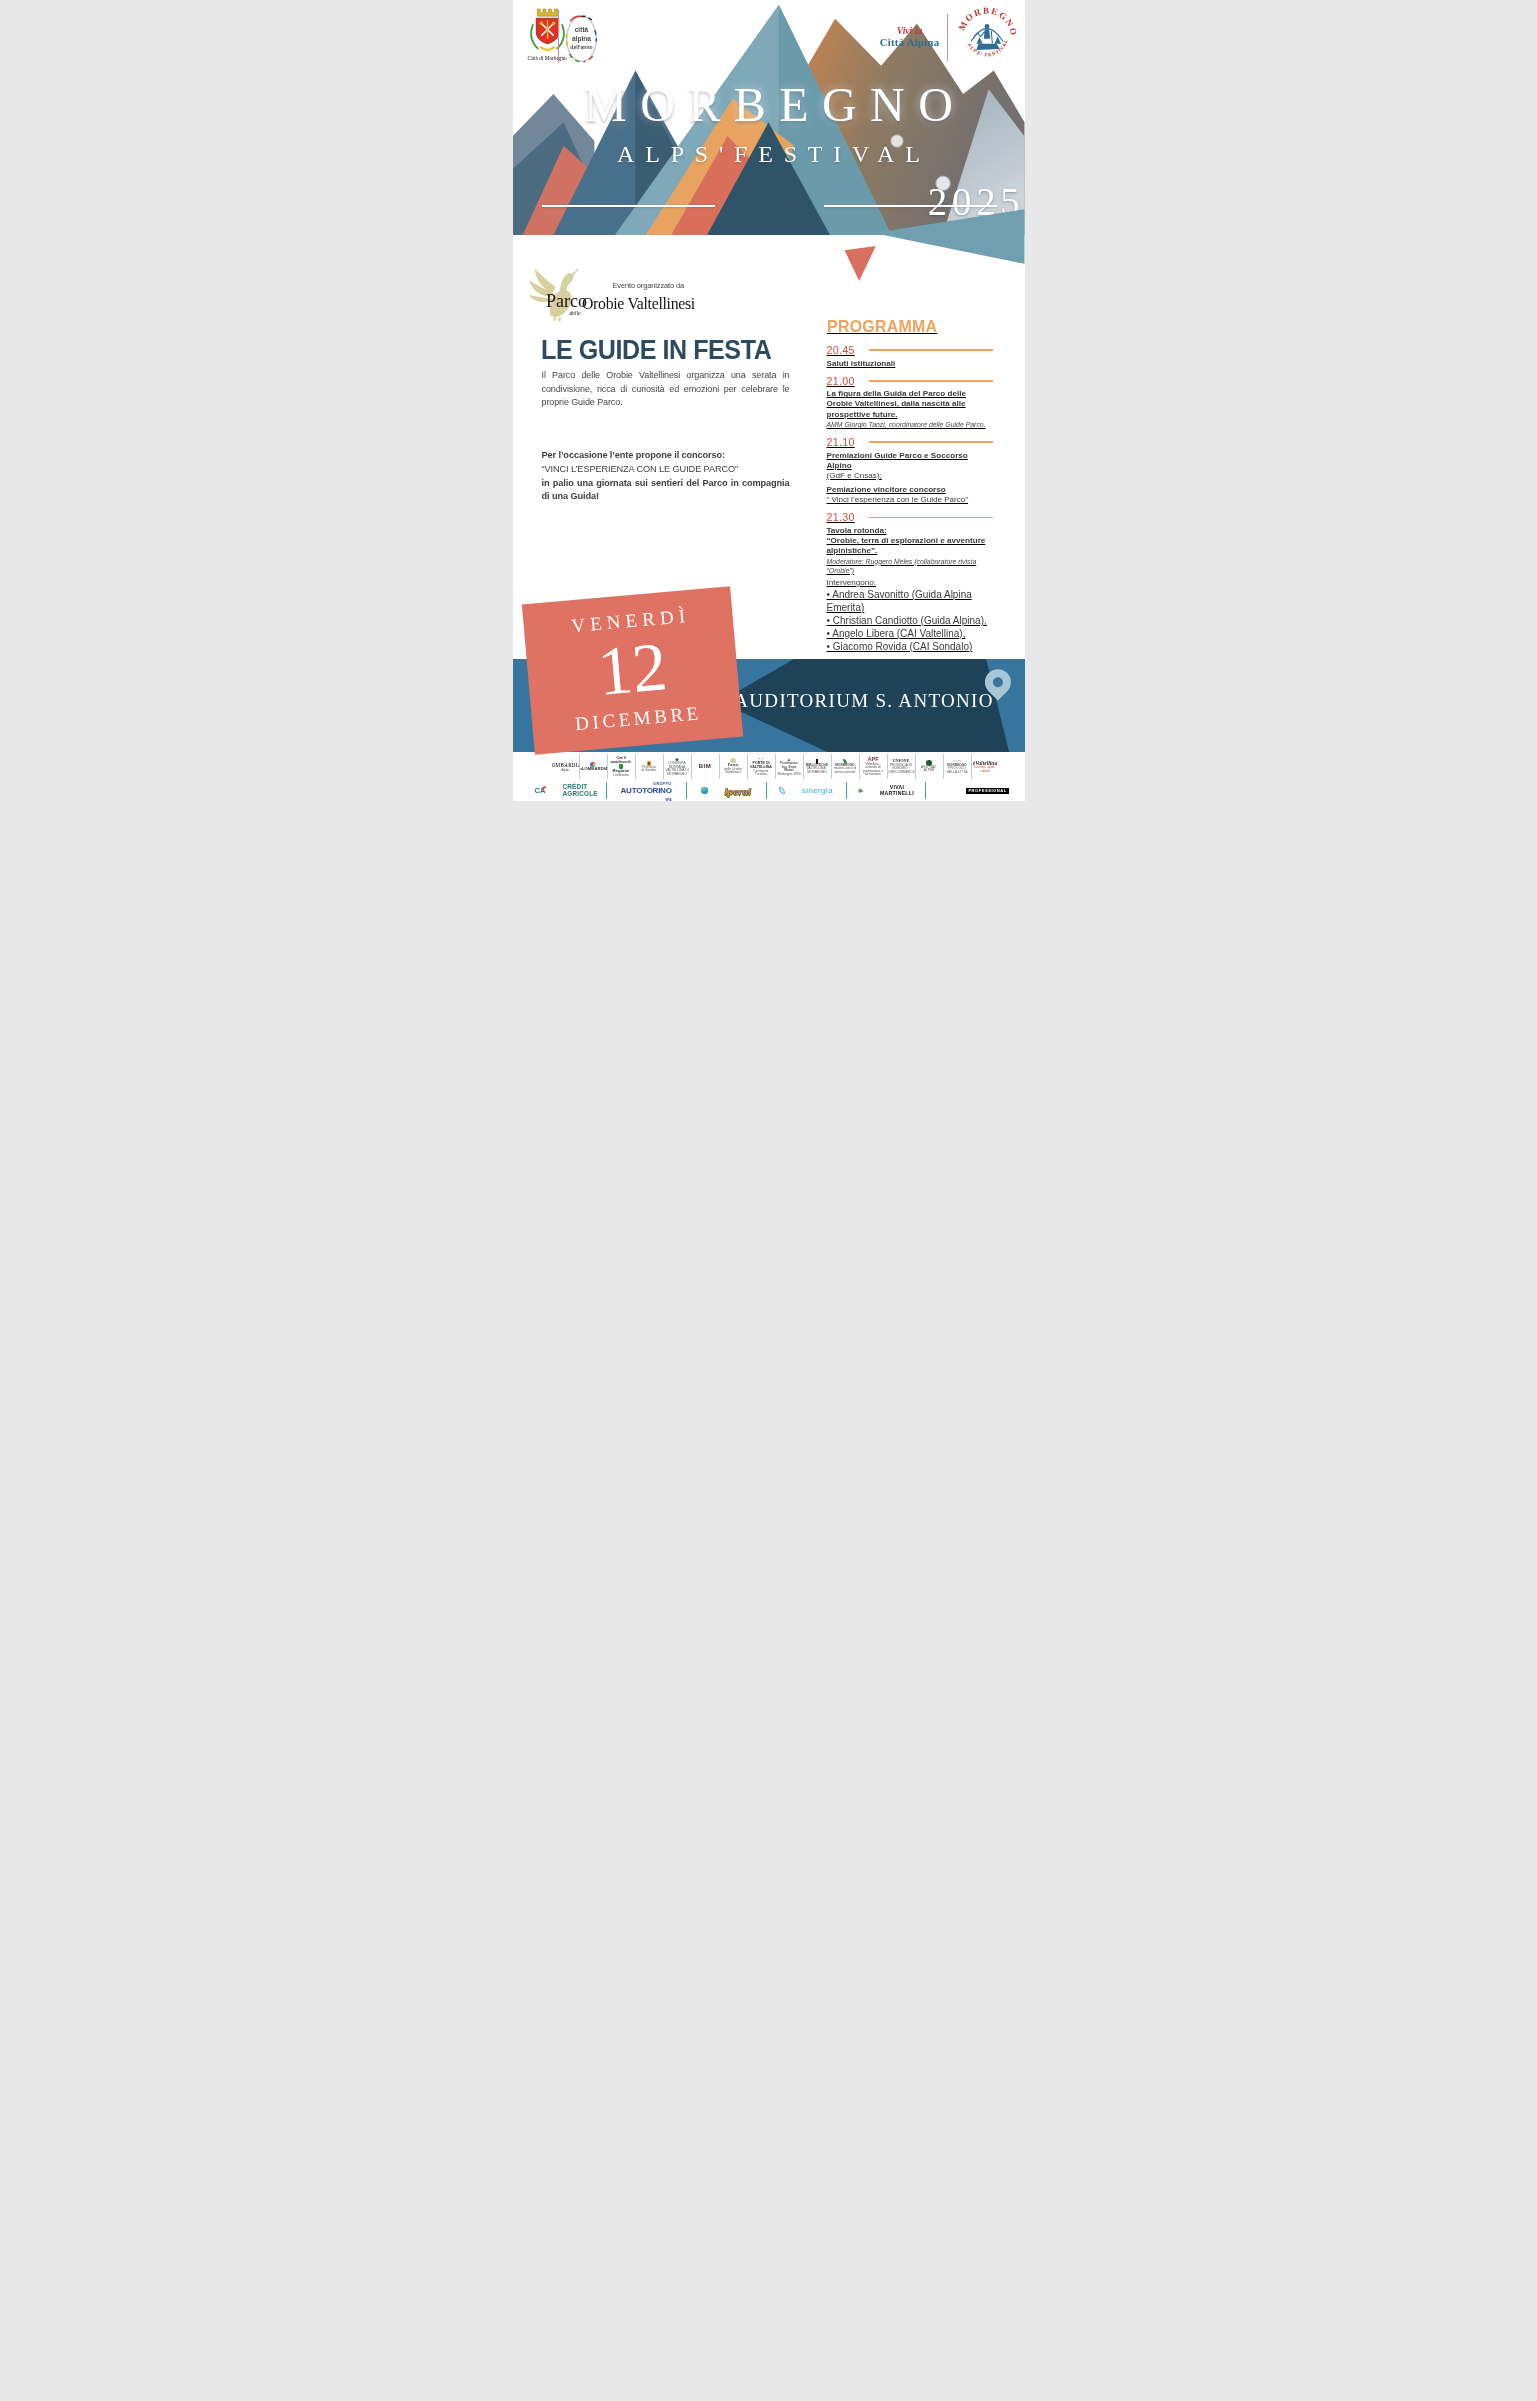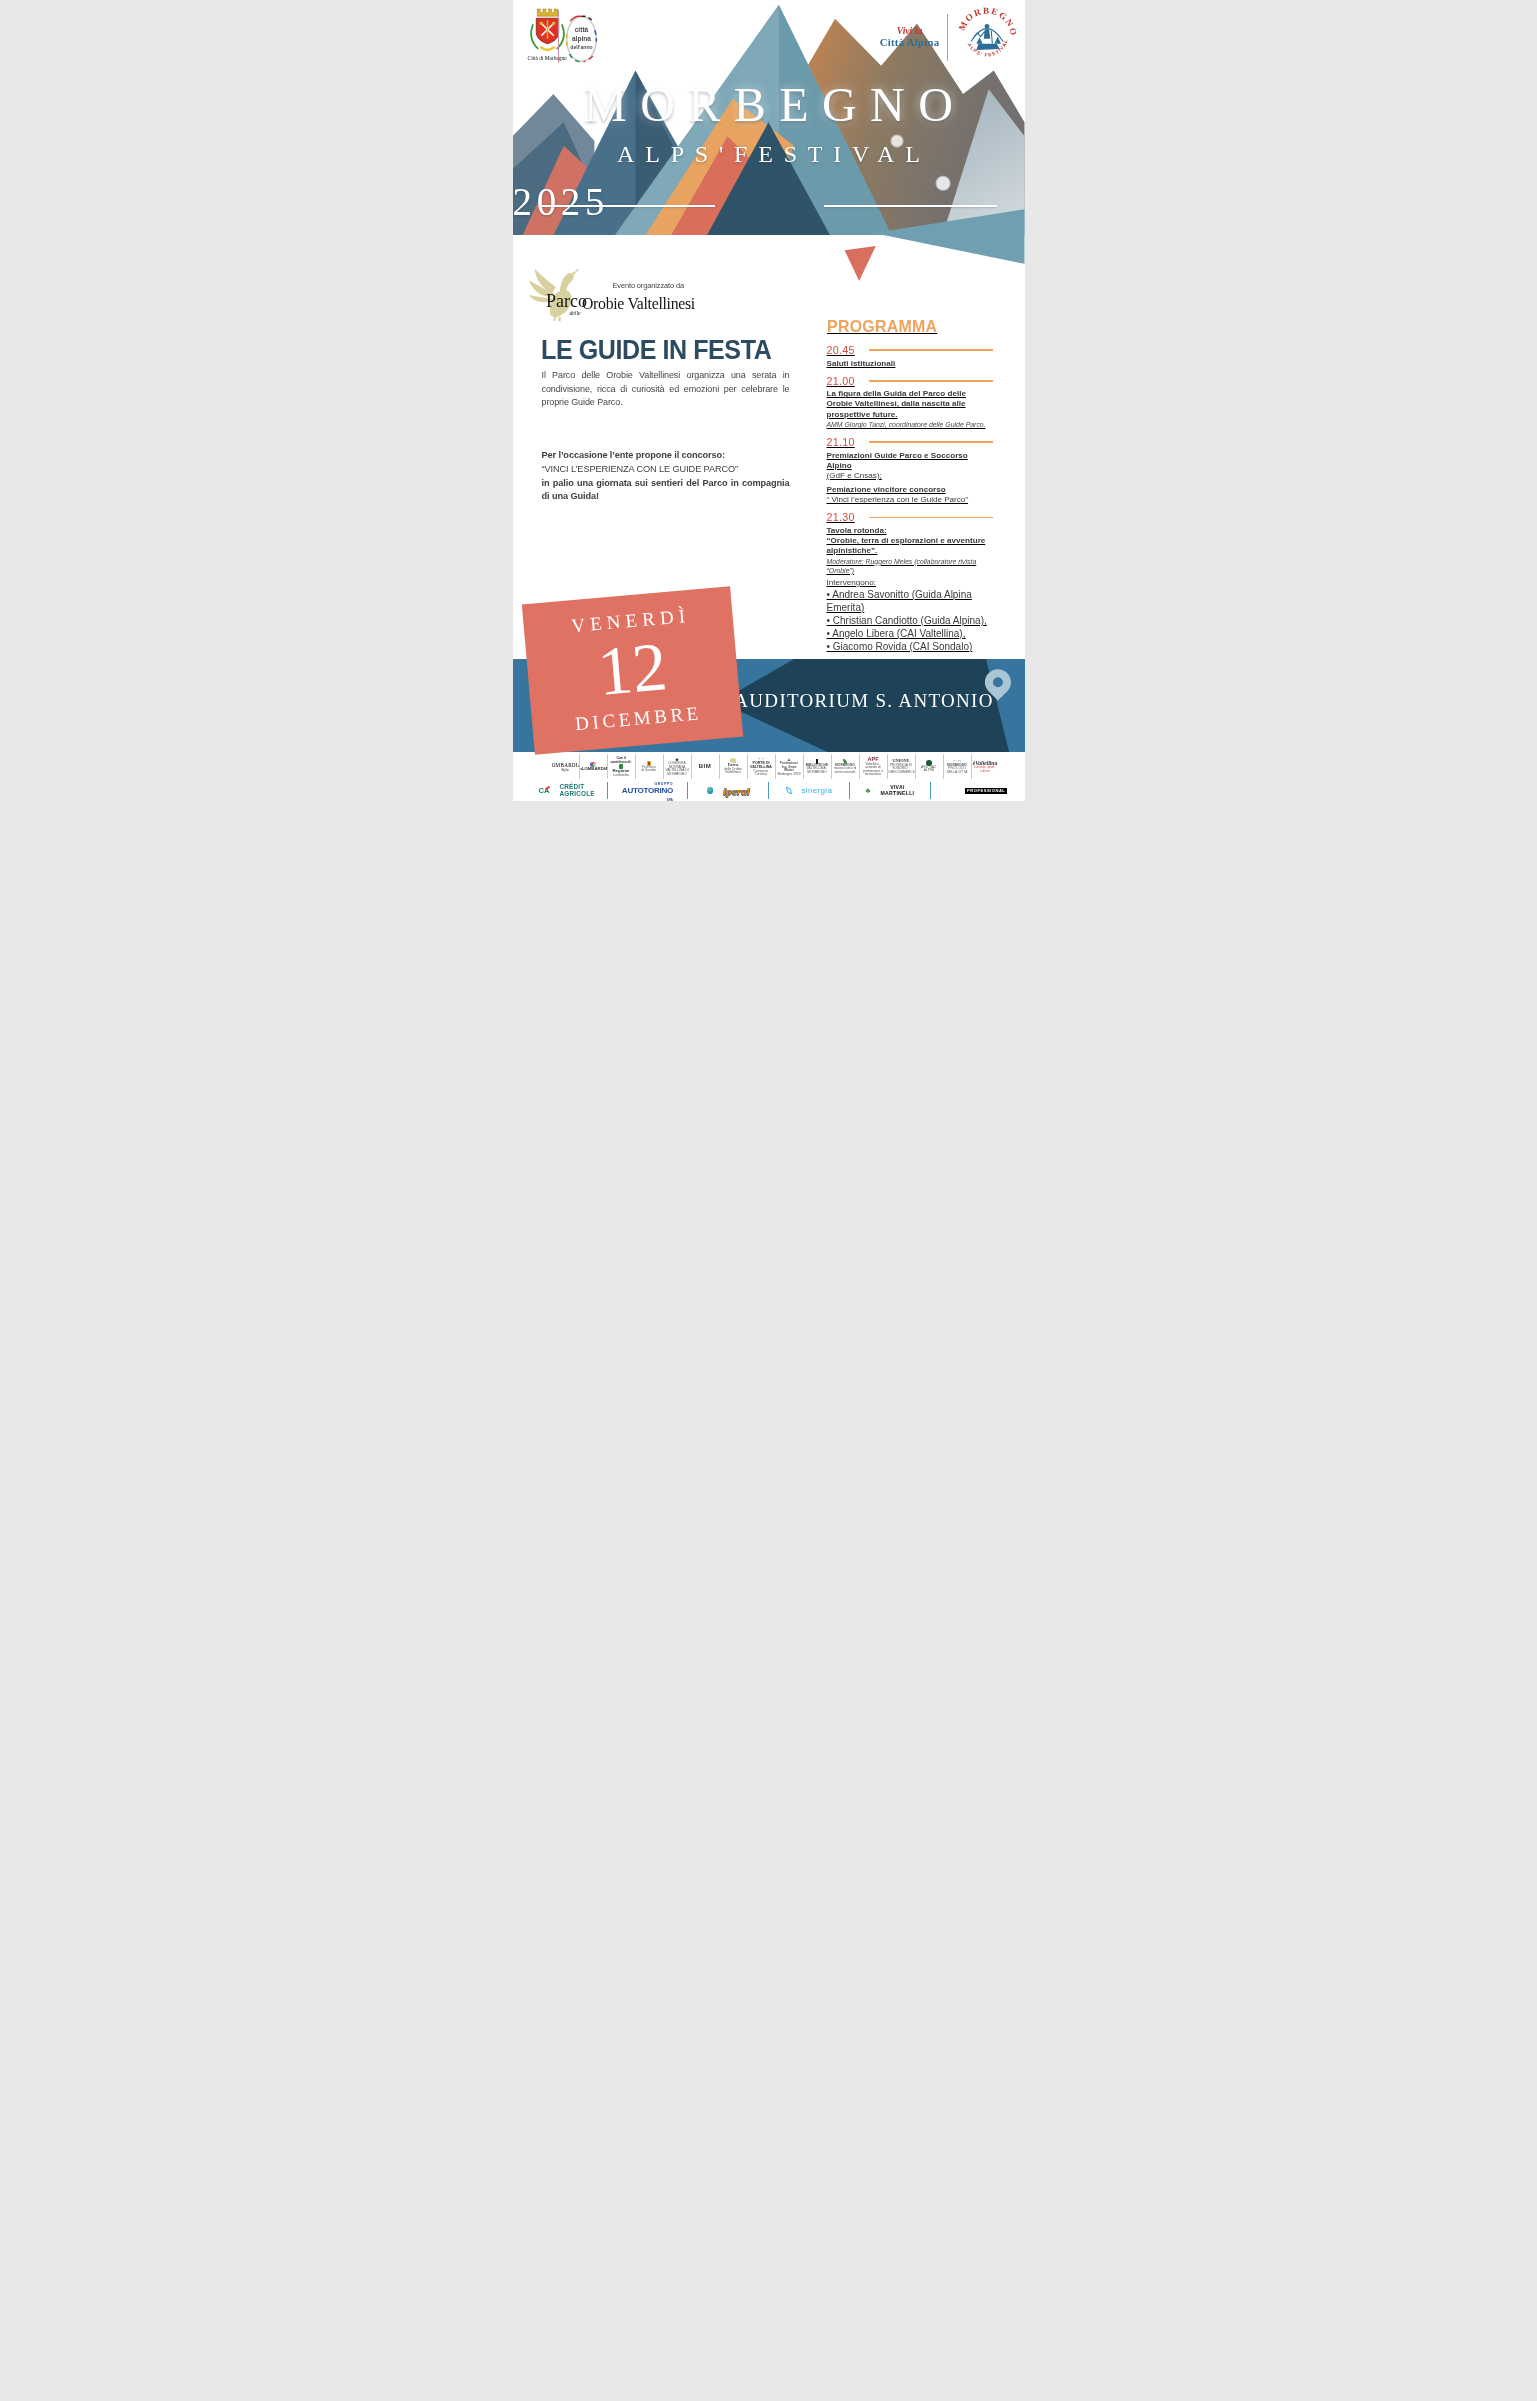--- a/index.html
+++ b/index.html
@@ -43,21 +43,21 @@
   .m6  { background:#7fa9b8; clip-path:polygon(20% 100%,52% 2%,74% 100%); }
   .m7  { background:#6b9aab; clip-path:polygon(52% 2%,52% 100%,74% 100%); }
   .m12 { clip-path:polygon(84% 100%,93% 38%,100% 58%,100% 100%);
     background:linear-gradient(150deg,#c2ccd3,#93a6b2 55%,#d6dde1); }
   .banner-title { position:absolute; top:77px; width:100%; text-align:center;
     font-family:"Liberation Serif", serif; font-size:48px; color:#fff; letter-spacing:.28em; text-indent:.28em;
     text-shadow:0 0 9.2px rgba(255,255,255,.55), 0 1.5px 3.1px rgba(40,60,75,.4); }
   .banner-sub { position:absolute; top:141px; width:100%; text-align:center;
     font-family:"Liberation Serif", serif; font-size:24px; color:#fff; letter-spacing:.45em; text-indent:.45em;
     text-shadow:0 1px 2.5px rgba(40,60,75,.4); }
-  .banner-year { position:absolute; top:179px; width:100%; text-align:left;
+  .banner-year { position:absolute; top:179px; width:100%; text-align:right;
     font-family:"Liberation Serif", serif; font-size:39px; color:#fff; letter-spacing:.12em;
     text-shadow:0 1px 2.5px rgba(40,60,75,.4); }
   .year-line { position:absolute; height:2px; background:#fff; top:205px; box-shadow:0 0.5px 1.5px rgba(40,60,75,.3); }
   .yl-left { left:29px; width:173px; } .yl-right { left:311px; width:173px; }
   .tri-teal { position:absolute; left:358px; top:208px; width:154px; height:57px; background:#6f9fb0;
     clip-path:polygon(2% 44%,100% 2%,100% 98%); z-index:2; }
   .tri-coral { position:absolute; left:331px; top:246px; width:34px; height:35px; background:#d9705f;
     clip-path:polygon(3% 12%,95% 0%,46% 100%); z-index:2; }
 
   
@@ -116,21 +116,21 @@
   .s1 .lbl { font-size:4.3px; font-weight:bold; color:#333; line-height:1.1; }
   .s1 .sub { font-size:3.3px; color:#555; line-height:1.1; }
   .lombardia-serif { font-family:"Liberation Serif", serif; font-size:5.1px; letter-spacing:0.3px; color:#000; }
   .style-it { font-family:"Liberation Serif", serif; font-style:italic; font-size:3.8px; color:#000; }
   .dot-multi { width:5.1px; height:5.1px; border-radius:50%;
     background:conic-gradient(#e63946,#f4a261,#ffd166,#52b788,#2a9d8f,#4361ee,#9d4edd,#e63946); }
   .sq { display:inline-block; }
   .green { color:#2c8a3e; } .blue { color:#2e6e96; } .maroon { color:#7a2f3e; } .dkgreen { color:#1c5e30; }
   .sp-row2 { position:absolute; left:14.2px; top:782px; width:484px; height:17.3px; display:flex; z-index:6; }
   .s2 { flex:1 1 0; border-right:0.5px solid #4a9bc4; display:flex; align-items:center; justify-content:center;
-    gap:10px; padding:0 2px; }
+    gap:17px; padding:0 2px; }
   .s2:last-child { border-right:none; }
   .ca-mark { font-weight:bold; font-size:7.6px; color:#1e7a6f; position:relative; }
   .ca-mark i { position:absolute; right:-1px; top:0.5px; width:5.1px; height:1.5px; background:#d6493f;
     transform:rotate(-35deg); }
   .ca-text { color:#1e7a6f; font-weight:bold; font-size:6.4px; line-height:1.05; letter-spacing:0.2px; }
   .auto-wrap { text-align:right; color:#2a4fa0; line-height:1; }
   .auto-pre { font-size:3.6px; font-weight:bold; letter-spacing:0.5px; }
   .auto-main { font-size:8.1px; font-weight:bold; letter-spacing:-0.3px; }
   .auto-sub { font-size:3.3px; font-weight:bold; }
   .iperal-ball { width:6.6px; height:6.6px; border-radius:50%; background:radial-gradient(circle at 35% 30%,#6ec6b0,#1d8fbf 70%,#0d5e86); }

